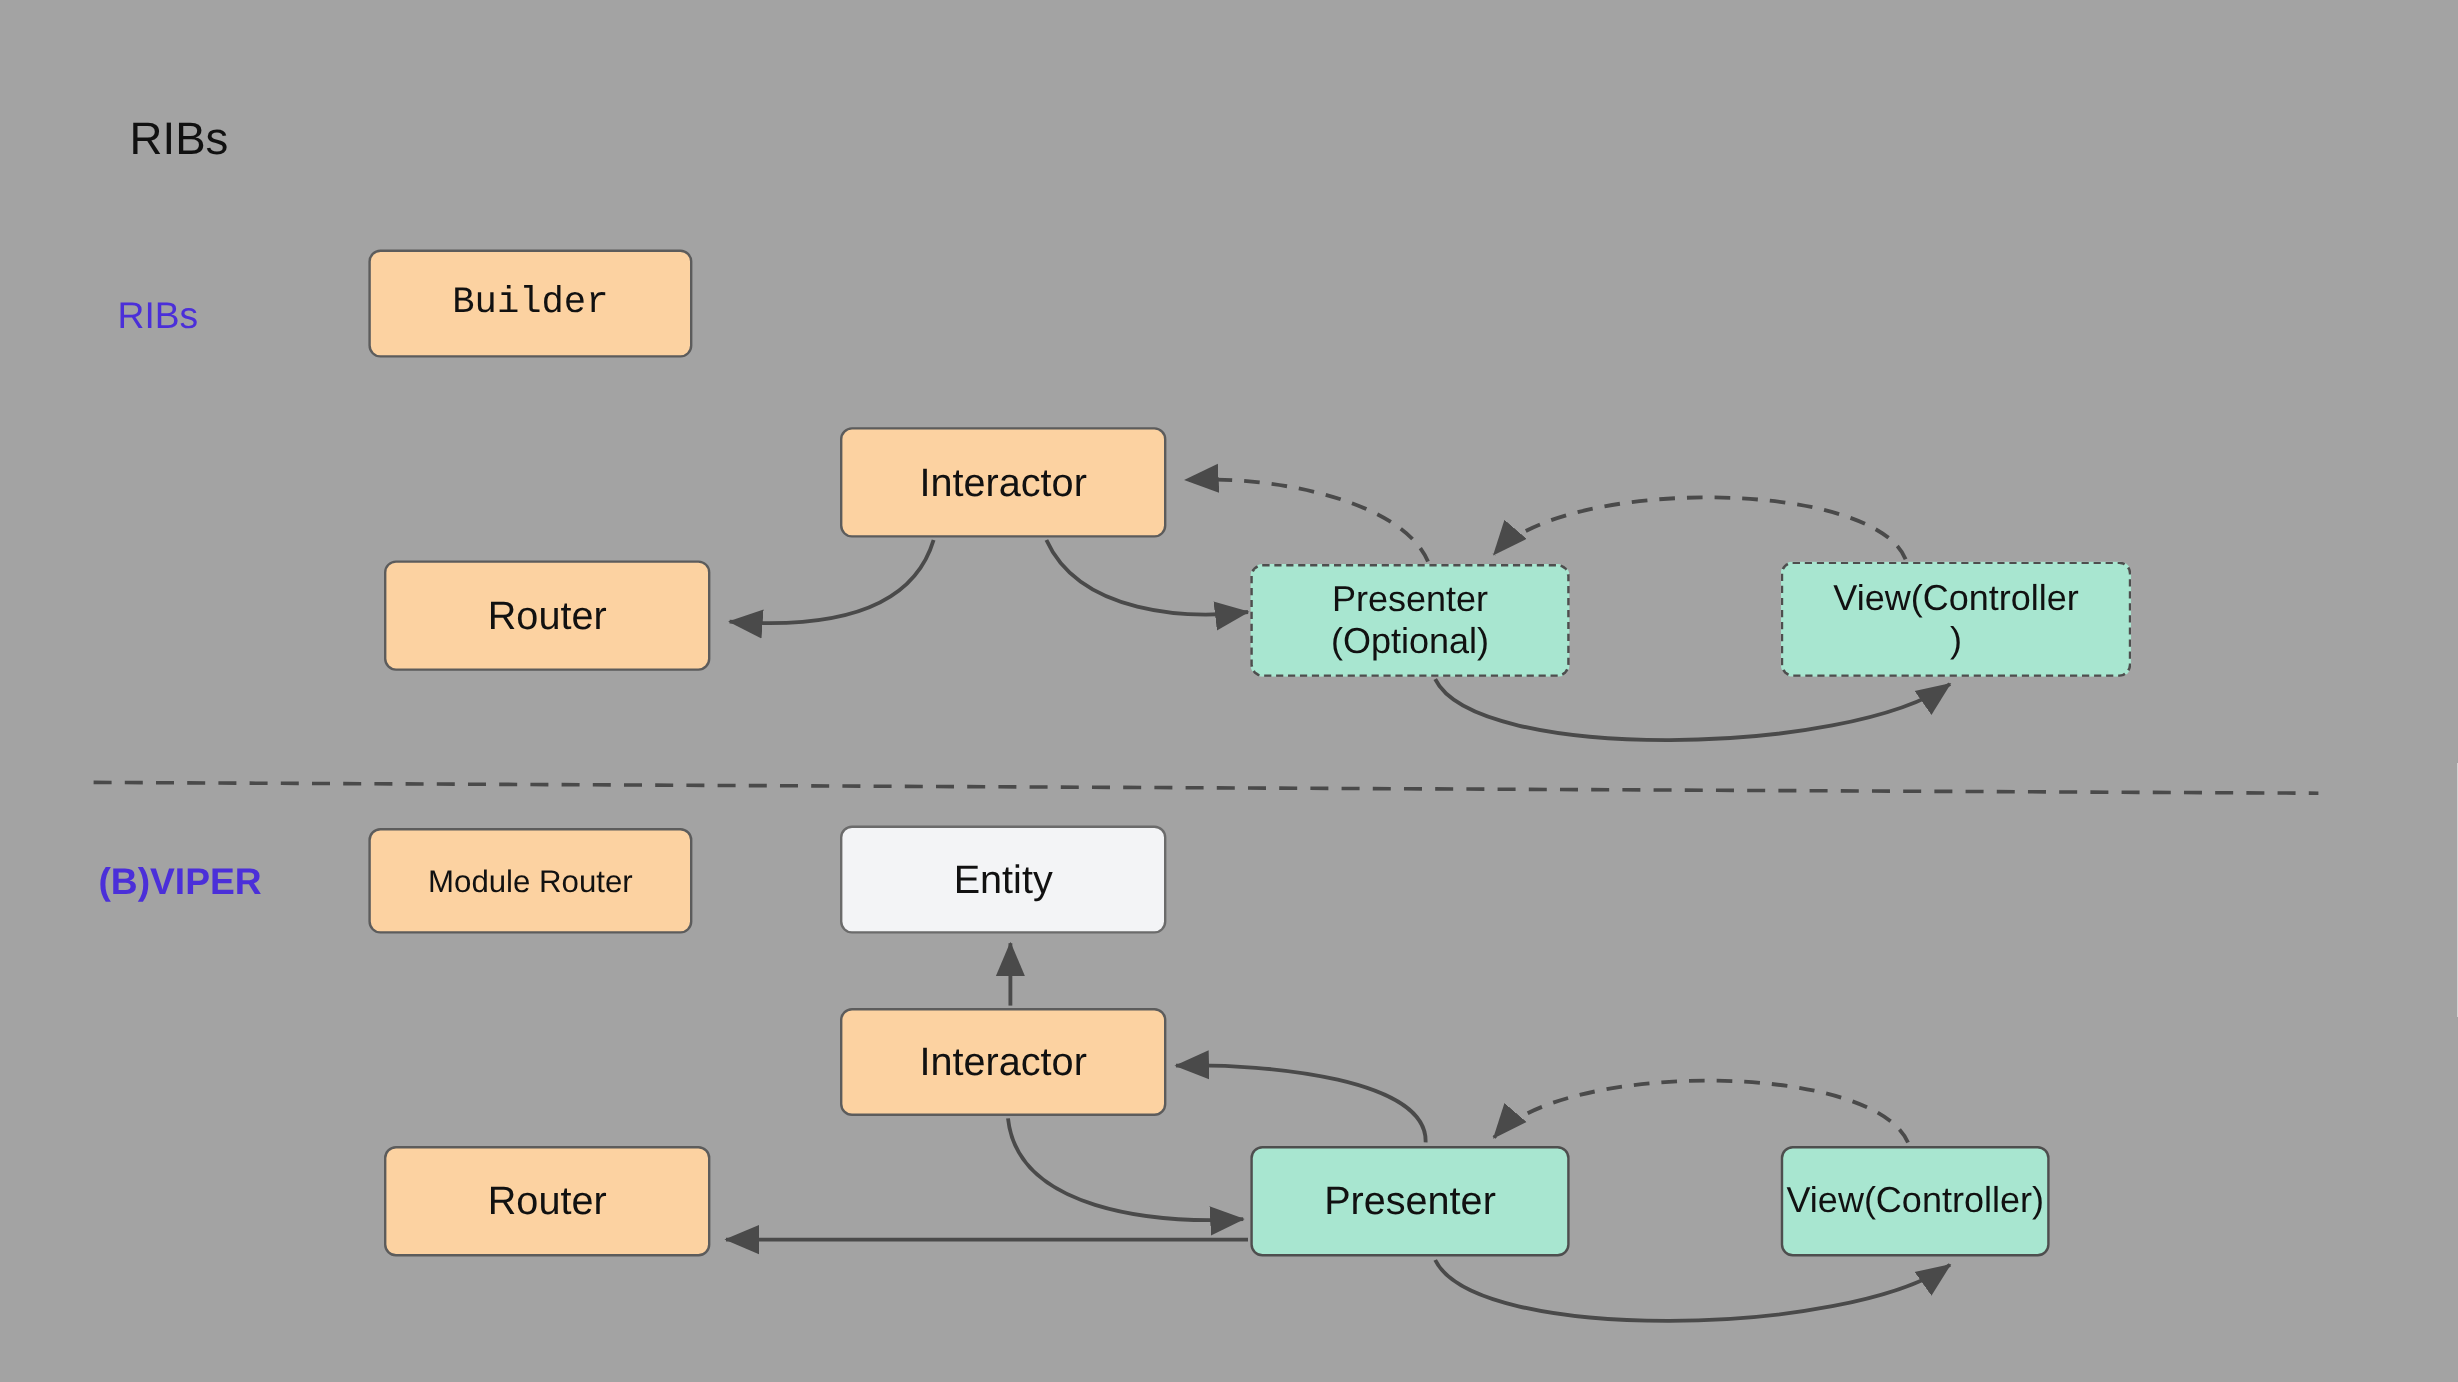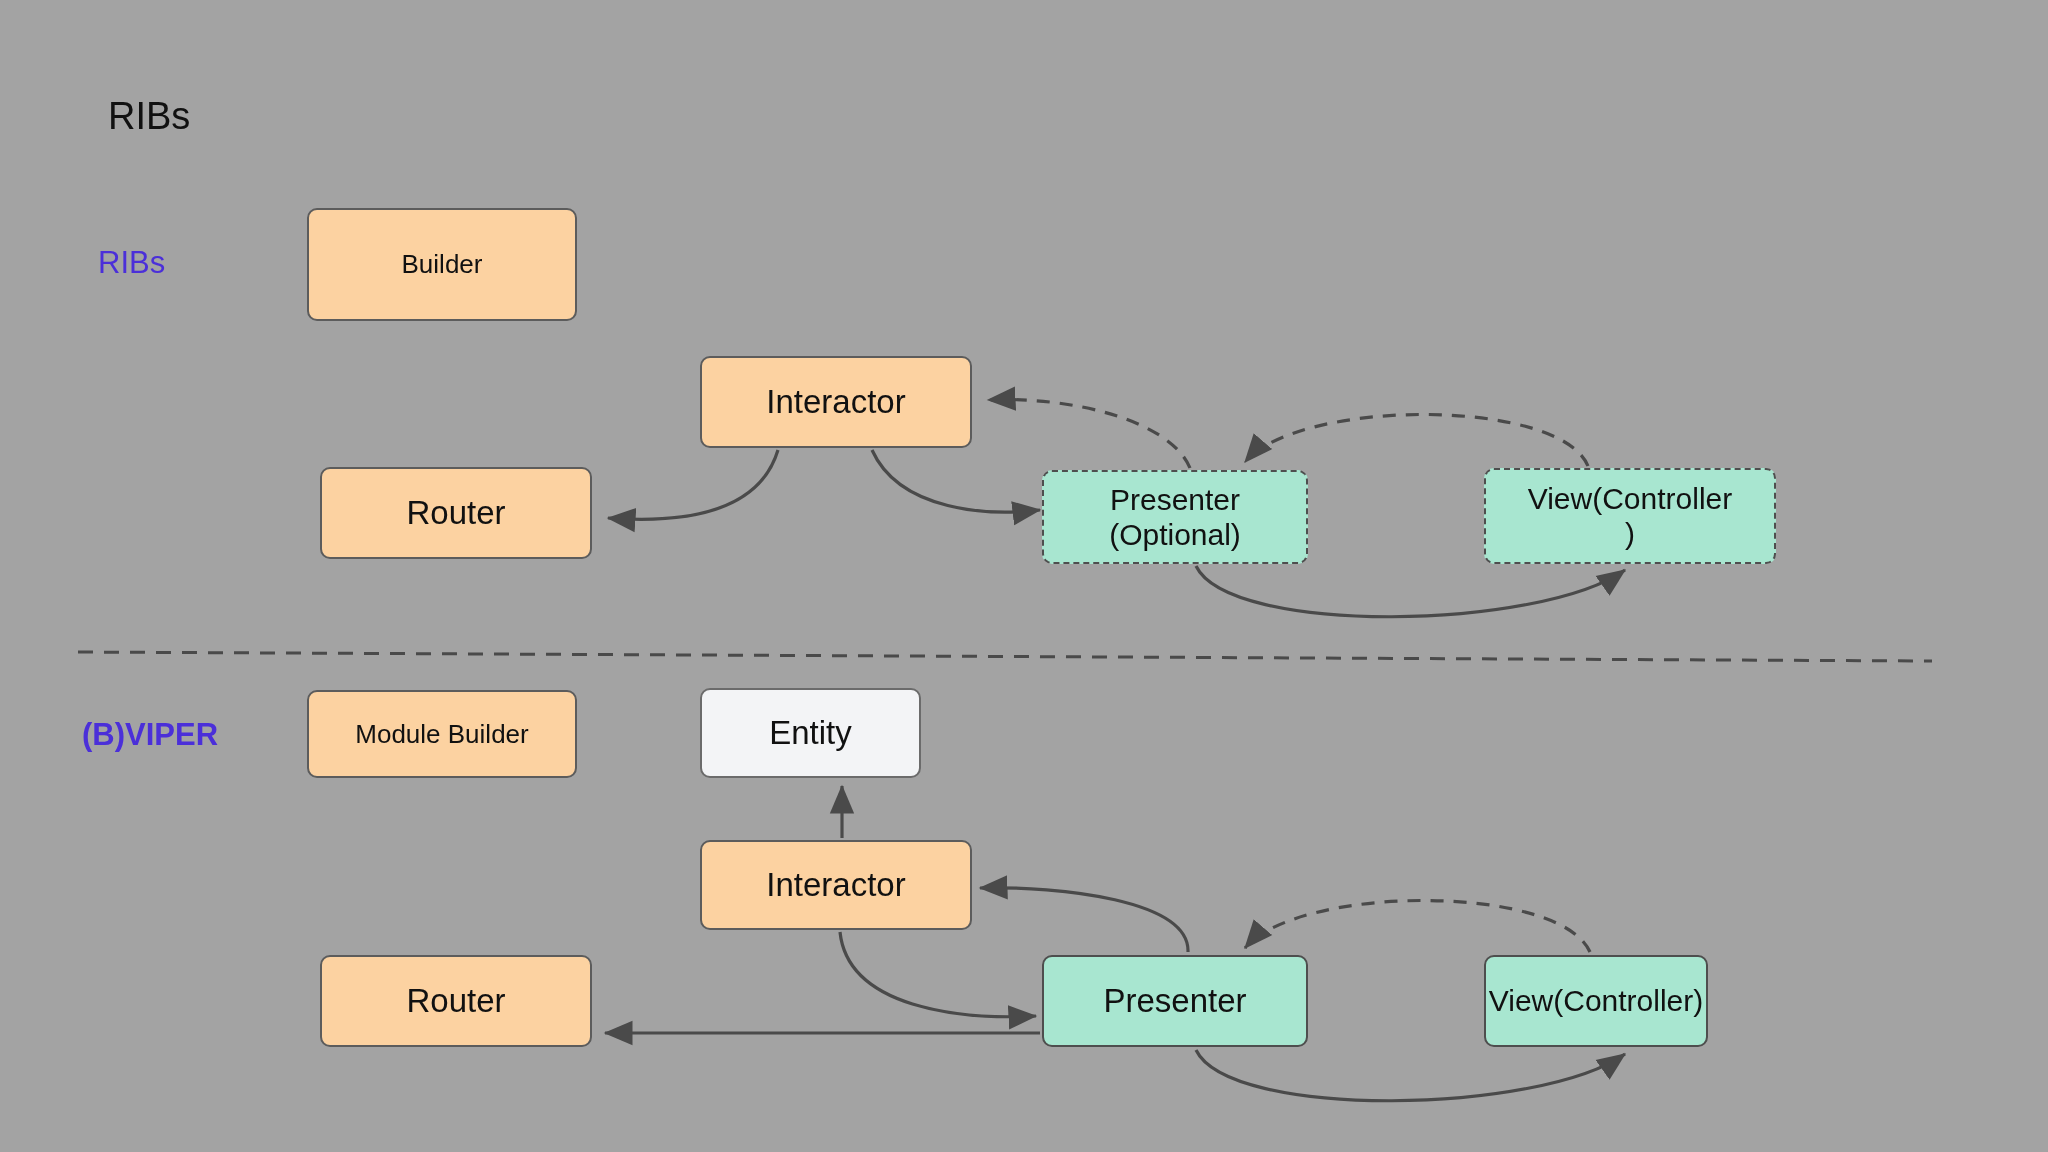--- a/index.html
+++ b/index.html
@@ -105,35 +105,35 @@
 
     <path d="M 1196,1050 C 1230,1120 1540,1114 1625,1054" fill="none" stroke="#4a4a4a" stroke-width="3.2" marker-end="url(#ah)"></path>
   </svg>
 
   <div class="diagram-title" style="left:108px; top:95px;">RIBs</div>
 
   <div class="row-label" style="left:98px; top:245px;">RIBs</div>
 
   <div class="row-label" style="left:82px; top:717px;font-weight:bold;">(B)VIPER</div>
 
-  <div class="node n-orange" style="left:307px; top:208px; width:270px; height:113px; font-size:26px;">Builder</div>
+  <div class="node n-orange" style="left:307px; top:208px; width:270px; height:90px; font-size:31px;font-family:Liberation Mono, monospace;">Builder</div>
 
   <div class="node n-orange" style="left:700px; top:356px; width:272px; height:92px; font-size:33px;">Interactor</div>
 
   <div class="node n-orange" style="left:320px; top:467px; width:272px; height:92px; font-size:33px;">Router</div>
 
   <div class="node n-green-dashed" style="left:1042px; top:470px; width:266px; height:94px; font-size:30px;">Presenter
 (Optional)</div>
 
   <div class="node n-green-dashed" style="left:1484px; top:468px; width:292px; height:96px; font-size:30px;">View(Controller
 )</div>
 
-  <div class="node n-orange" style="left:307px; top:690px; width:270px; height:88px; font-size:26px;">Module Builder</div>
+  <div class="node n-orange" style="left:307px; top:690px; width:270px; height:88px; font-size:26px;">Module Router</div>
 
-  <div class="node n-gray" style="left:700px; top:688px; width:221px; height:90px; font-size:33px;">Entity</div>
+  <div class="node n-gray" style="left:700px; top:688px; width:272px; height:90px; font-size:33px;">Entity</div>
 
   <div class="node n-orange" style="left:700px; top:840px; width:272px; height:90px; font-size:33px;">Interactor</div>
 
   <div class="node n-orange" style="left:320px; top:955px; width:272px; height:92px; font-size:33px;">Router</div>
 
   <div class="node n-green-solid" style="left:1042px; top:955px; width:266px; height:92px; font-size:33px;">Presenter</div>
 
   <div class="node n-green-solid" style="left:1484px; top:955px; width:224px; height:92px; font-size:30px;">View(Controller)</div>
 
 </div>

